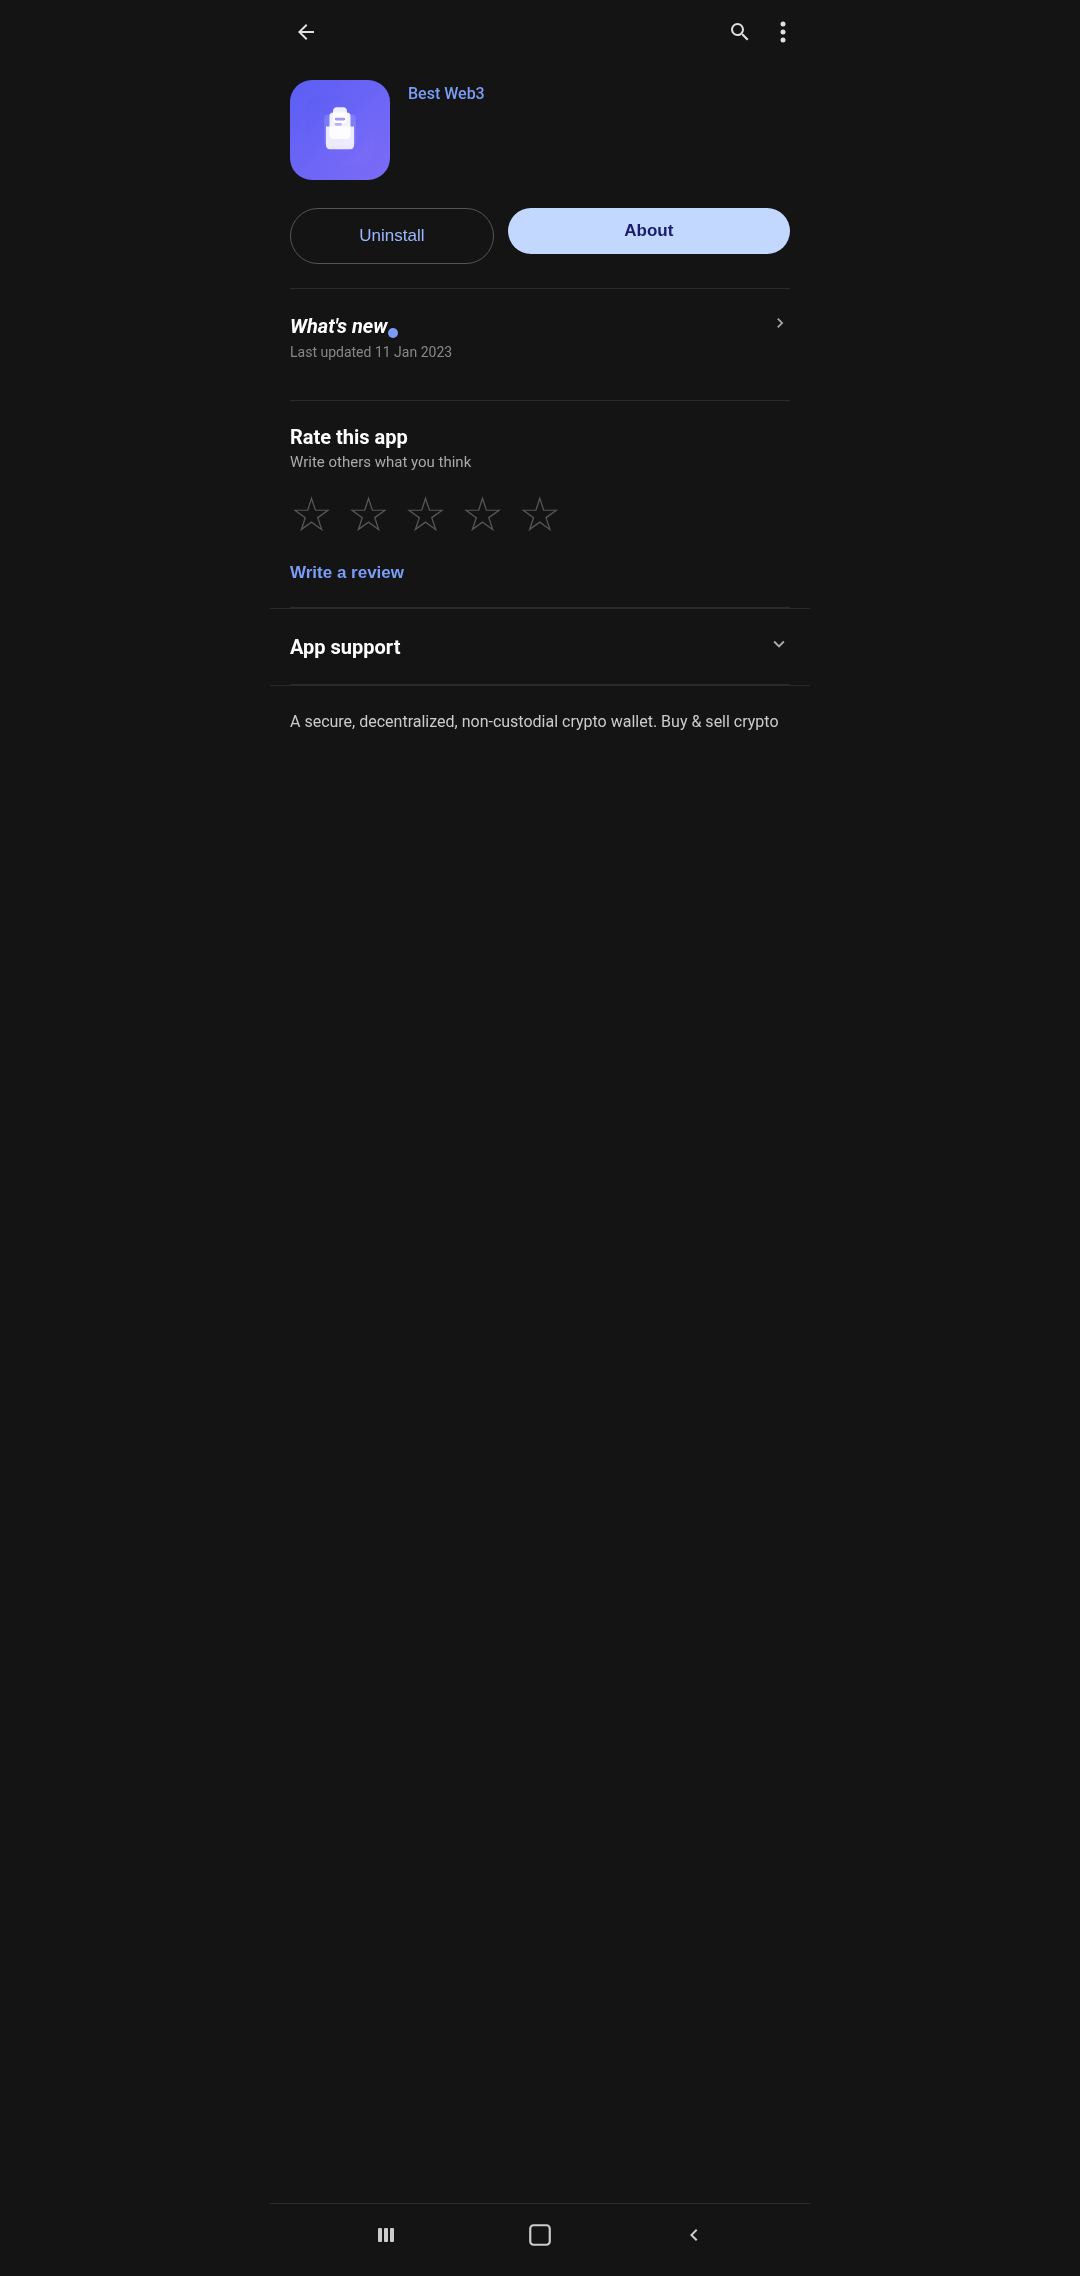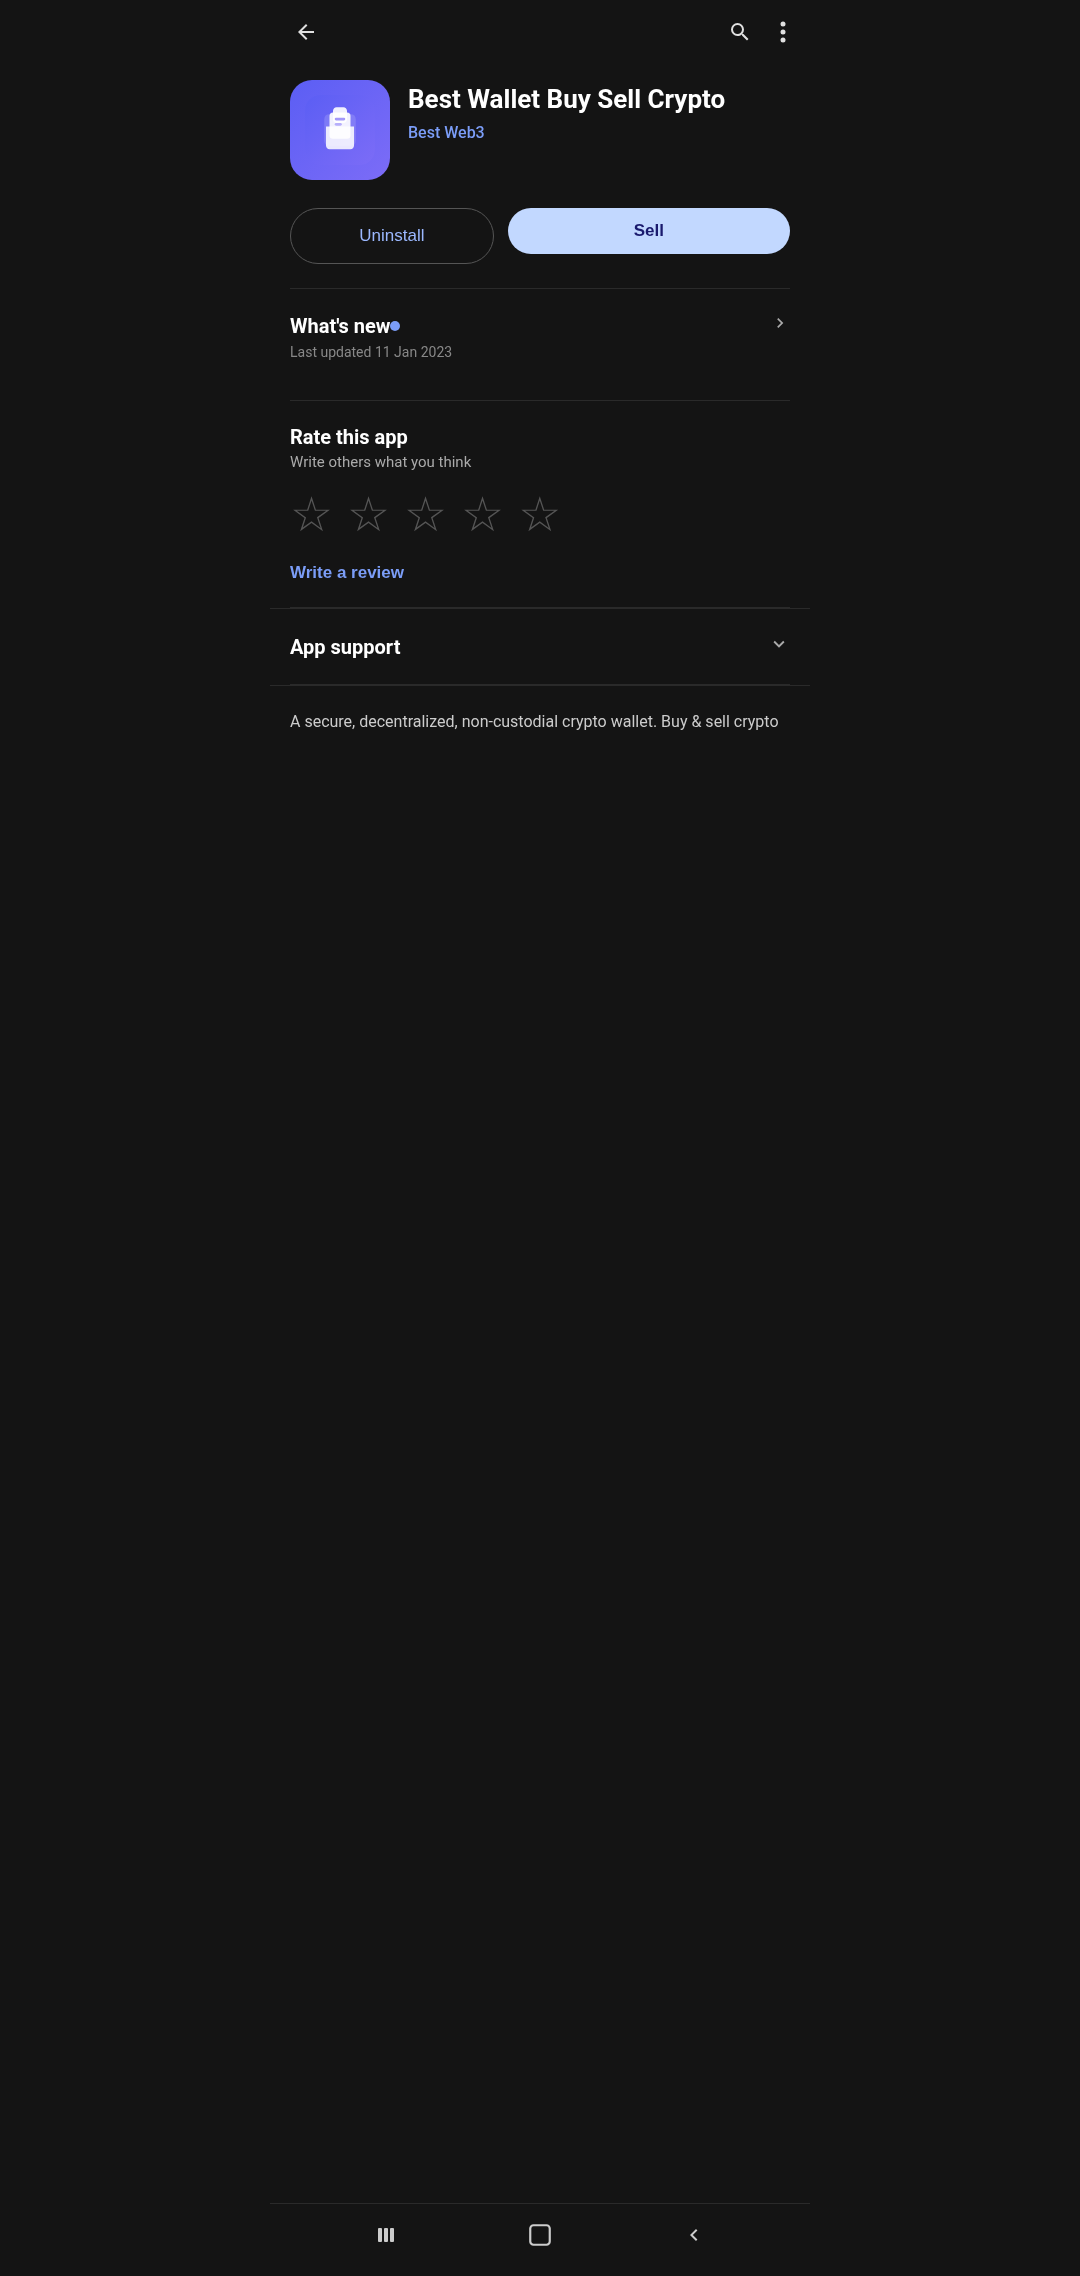--- a/index.html
+++ b/index.html
@@ -137,22 +137,23 @@
 
     .section-header {
       display: flex;
       align-items: center;
       justify-content: space-between;
       margin-bottom: 6px;
     }
 
     .section-title-row {
       display: flex;
-      align-items: center;
+      align-items: flex-end;
       gap: 0;
+      font-style: italic;
     }
 
     .section-title {
       font-size: 20px;
       font-weight: 700;
       color: #ffffff;
     }
 
     .blue-dot {
       width: 10px;
@@ -334,28 +335,27 @@
 
       <path d="M28 22 C24 22 22 24 22 28 L22 52 C22 56 24 58 28 58 L52 58 C56 58 58 56 58 52 L58 28 C58 24 56 22 52 22 Z" fill="rgba(255,255,255,0.15)" stroke="white" stroke-width="0"></path>
       <path d="M32 18 C32 16 34 14 36 14 L44 14 C46 14 48 16 48 18 L48 28 C48 30 46 32 44 32 L36 32 C34 32 32 30 32 28 Z" fill="rgba(255,255,255,0.9)"></path>
       <path d="M24 36 L56 36 L56 58 C56 60 54 62 52 62 L28 62 C26 62 24 60 24 58 Z" fill="rgba(255,255,255,0.85)"></path>
       <rect x="28" y="20" width="24" height="30" rx="4" fill="white" opacity="0.9"></rect>
       <rect x="34" y="26" width="12" height="3" rx="1.5" fill="#7c6cf7" opacity="0.7"></rect>
       <rect x="34" y="32" width="8" height="3" rx="1.5" fill="#7c6cf7" opacity="0.5"></rect>
     </svg>
   </div>
   <div class="app-info">
-    <div class="app-title">Best Wallet Buy Sell Crypto</div>
     <div class="app-developer">Best Web3</div>
   </div>
 </div>
 
 <div class="action-buttons">
   <button class="btn-uninstall">Uninstall</button>
-  <button class="btn-open">Sell</button>
+  <button class="btn-open">About</button>
 </div>
 
 <div class="divider"></div>
 
 <div class="section">
   <div class="section-header">
     <div class="section-title-row">
       <span class="section-title">What's new</span>
       <span class="blue-dot"></span>
     </div>

